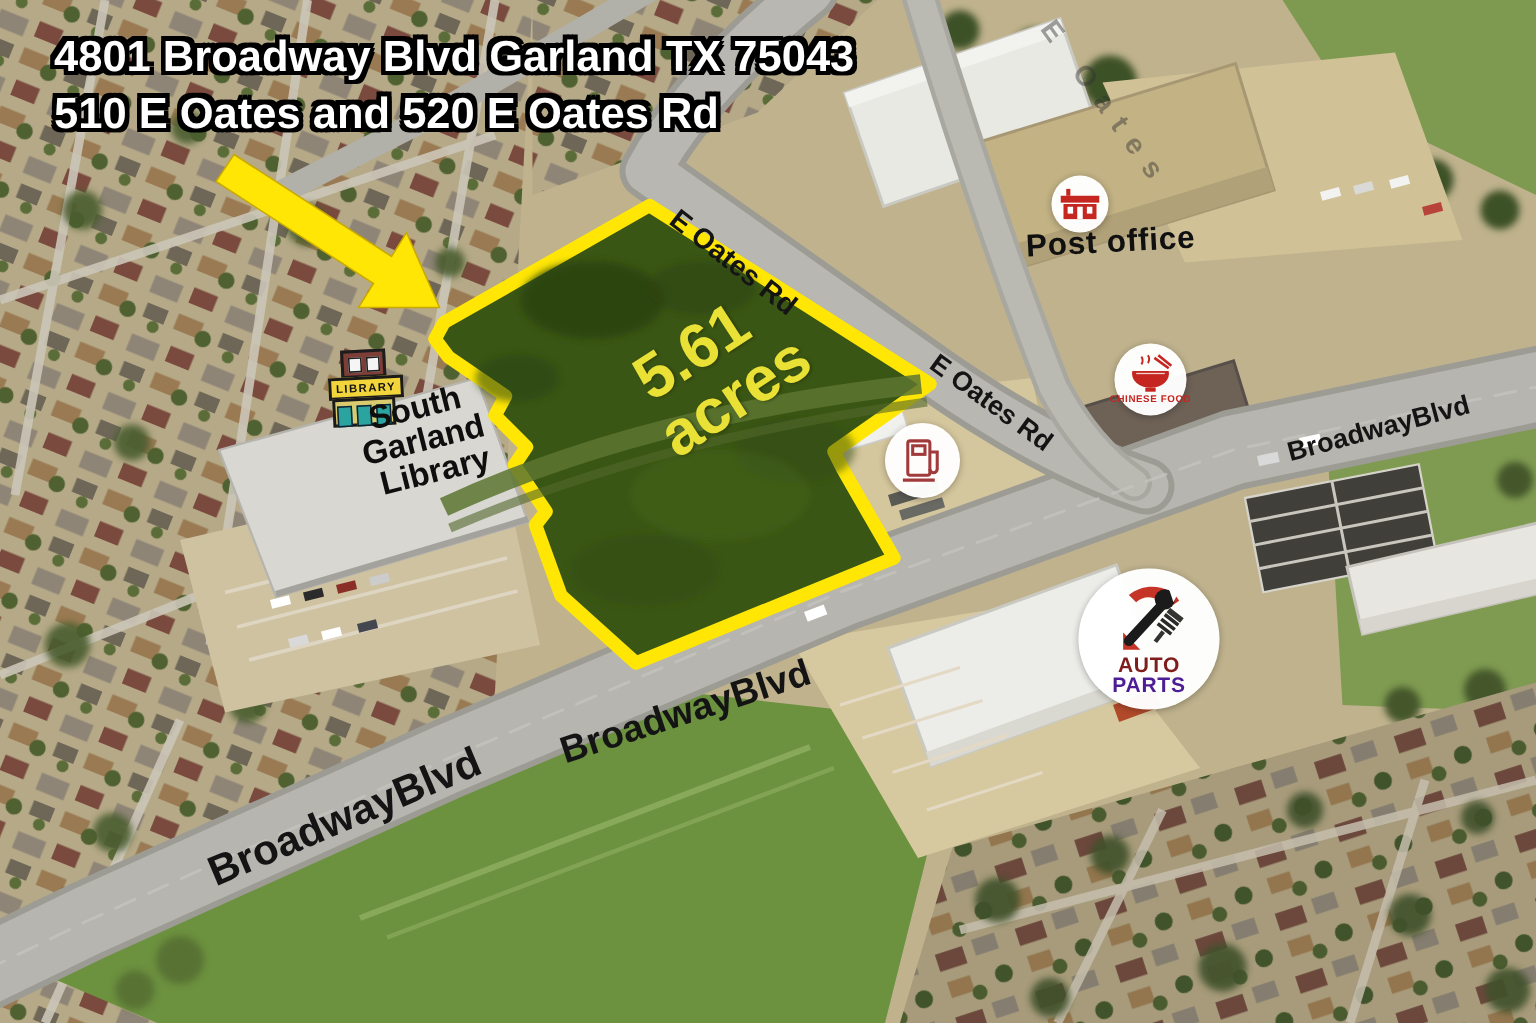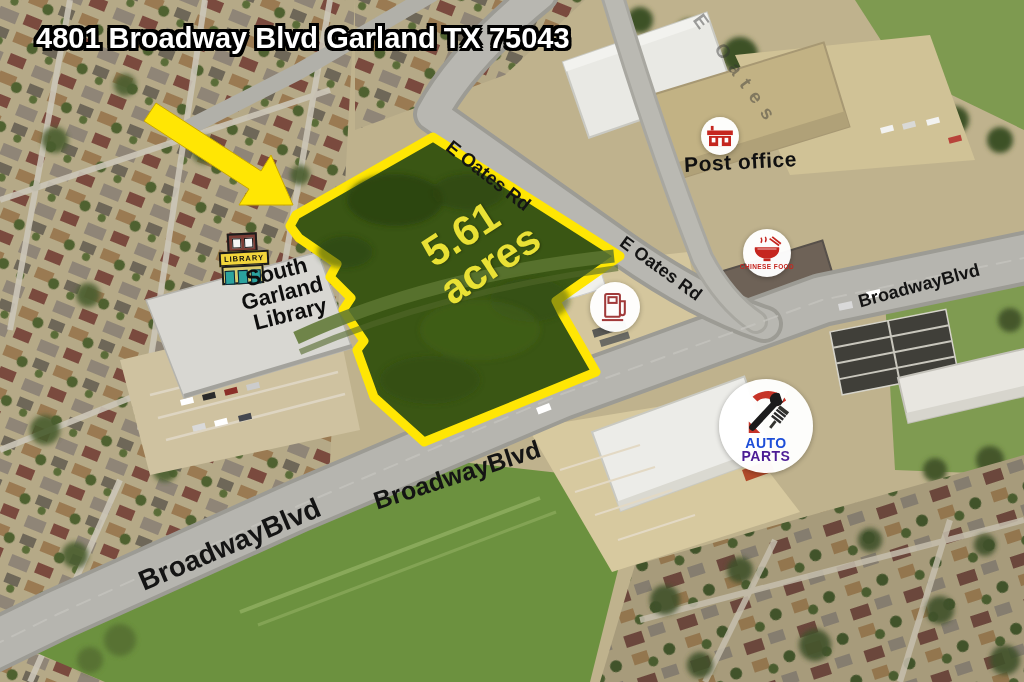--- a/index.html
+++ b/index.html
@@ -22,21 +22,21 @@
   #acreage .num{font-size:42px;}
   #acreage .unit{font-size:42px;padding-left:16px;}
   
   .poi{position:absolute;background:rgba(255,255,255,.97);border-radius:50%;
     display:flex;flex-direction:column;align-items:center;justify-content:center;
     box-shadow:0 1px 5px rgba(0,0,0,.3);}
   .poi-label-red{font-weight:bold;color:#c5261f;white-space:nowrap;}
   .po-label{position:absolute;font-weight:bold;font-size:21px;color:#101010;
     white-space:nowrap;transform:rotate(-3deg);letter-spacing:.5px;}
   .auto-txt{font-weight:bold;font-size:14px;line-height:.95;letter-spacing:.5px;}
-  .auto-txt .t1{color:#1d4ed8;}
+  .auto-txt .t1{color:#7f1d1d;}
   .auto-txt .t2{color:#4c1d95;}
   
   #lib-icon{position:absolute;left:219px;top:233px;width:50px;transform:rotate(-3deg);}
   .lib-roof{width:26px;height:15px;margin-left:9px;background:#7c3e36;border:2px solid #1d1d1d;
     display:flex;justify-content:center;gap:3px;align-items:center;}
   .lib-roof span{width:7px;height:8px;background:#f5f5f5;border:1px solid #1d1d1d;display:block;}
   .lib-sign{width:46px;height:11px;background:#f2d53b;border:2px solid #1a1a1a;margin-top:-1px;
     font-size:7.5px;font-weight:bold;letter-spacing:1px;text-align:center;color:#111;line-height:11px;}
   .lib-base{width:42px;height:19px;background:#d9ca6d;border:2px solid #1a1a1a;margin:-1px 0 0 2px;
     display:flex;justify-content:center;gap:3px;padding-top:3px;box-sizing:border-box;}
@@ -257,20 +257,21 @@
         <ellipse cx="480" cy="330" rx="60" ry="30" fill="#46631c" opacity=".45"></ellipse>
       </g>
       <path d="M296 338 Q430 276 614 256" stroke="#5d7531" stroke-width="13" fill="none" opacity=".85"></path>
       <path d="M300 352 Q440 292 618 268" stroke="#52682a" stroke-width="6" fill="none" opacity=".6"></path>
     </g>
 
     <polygon points="156,103 261,171 271,155 293,205 239,205 249,189 144,121" fill="#ffe604" stroke="#caa900" stroke-width="1"></polygon>
   </svg>
 
   <div class="title-line" style="top:22px;">4801 Broadway Blvd Garland TX 75043</div>
+  <div class="title-line" style="top:60px;">510 E Oates and 520 E Oates Rd</div>
 
   <div id="acreage">
     <div class="num">5.61</div>
     <div class="unit">acres</div>
   </div>
 
   <div class="road-lbl" style="left:455px;top:136px;font-size:19px;transform:rotate(38deg);">E Oates Rd</div>
   <div class="road-lbl" style="left:628px;top:232px;font-size:18px;transform:rotate(36deg);">E Oates Rd</div>
   <div class="road-lbl" style="left:856px;top:292px;font-size:18px;transform:rotate(-15deg);">BroadwayBlvd</div>
   <div class="road-lbl" style="left:370px;top:488px;font-size:25px;transform:rotate(-18deg);">BroadwayBlvd</div>

